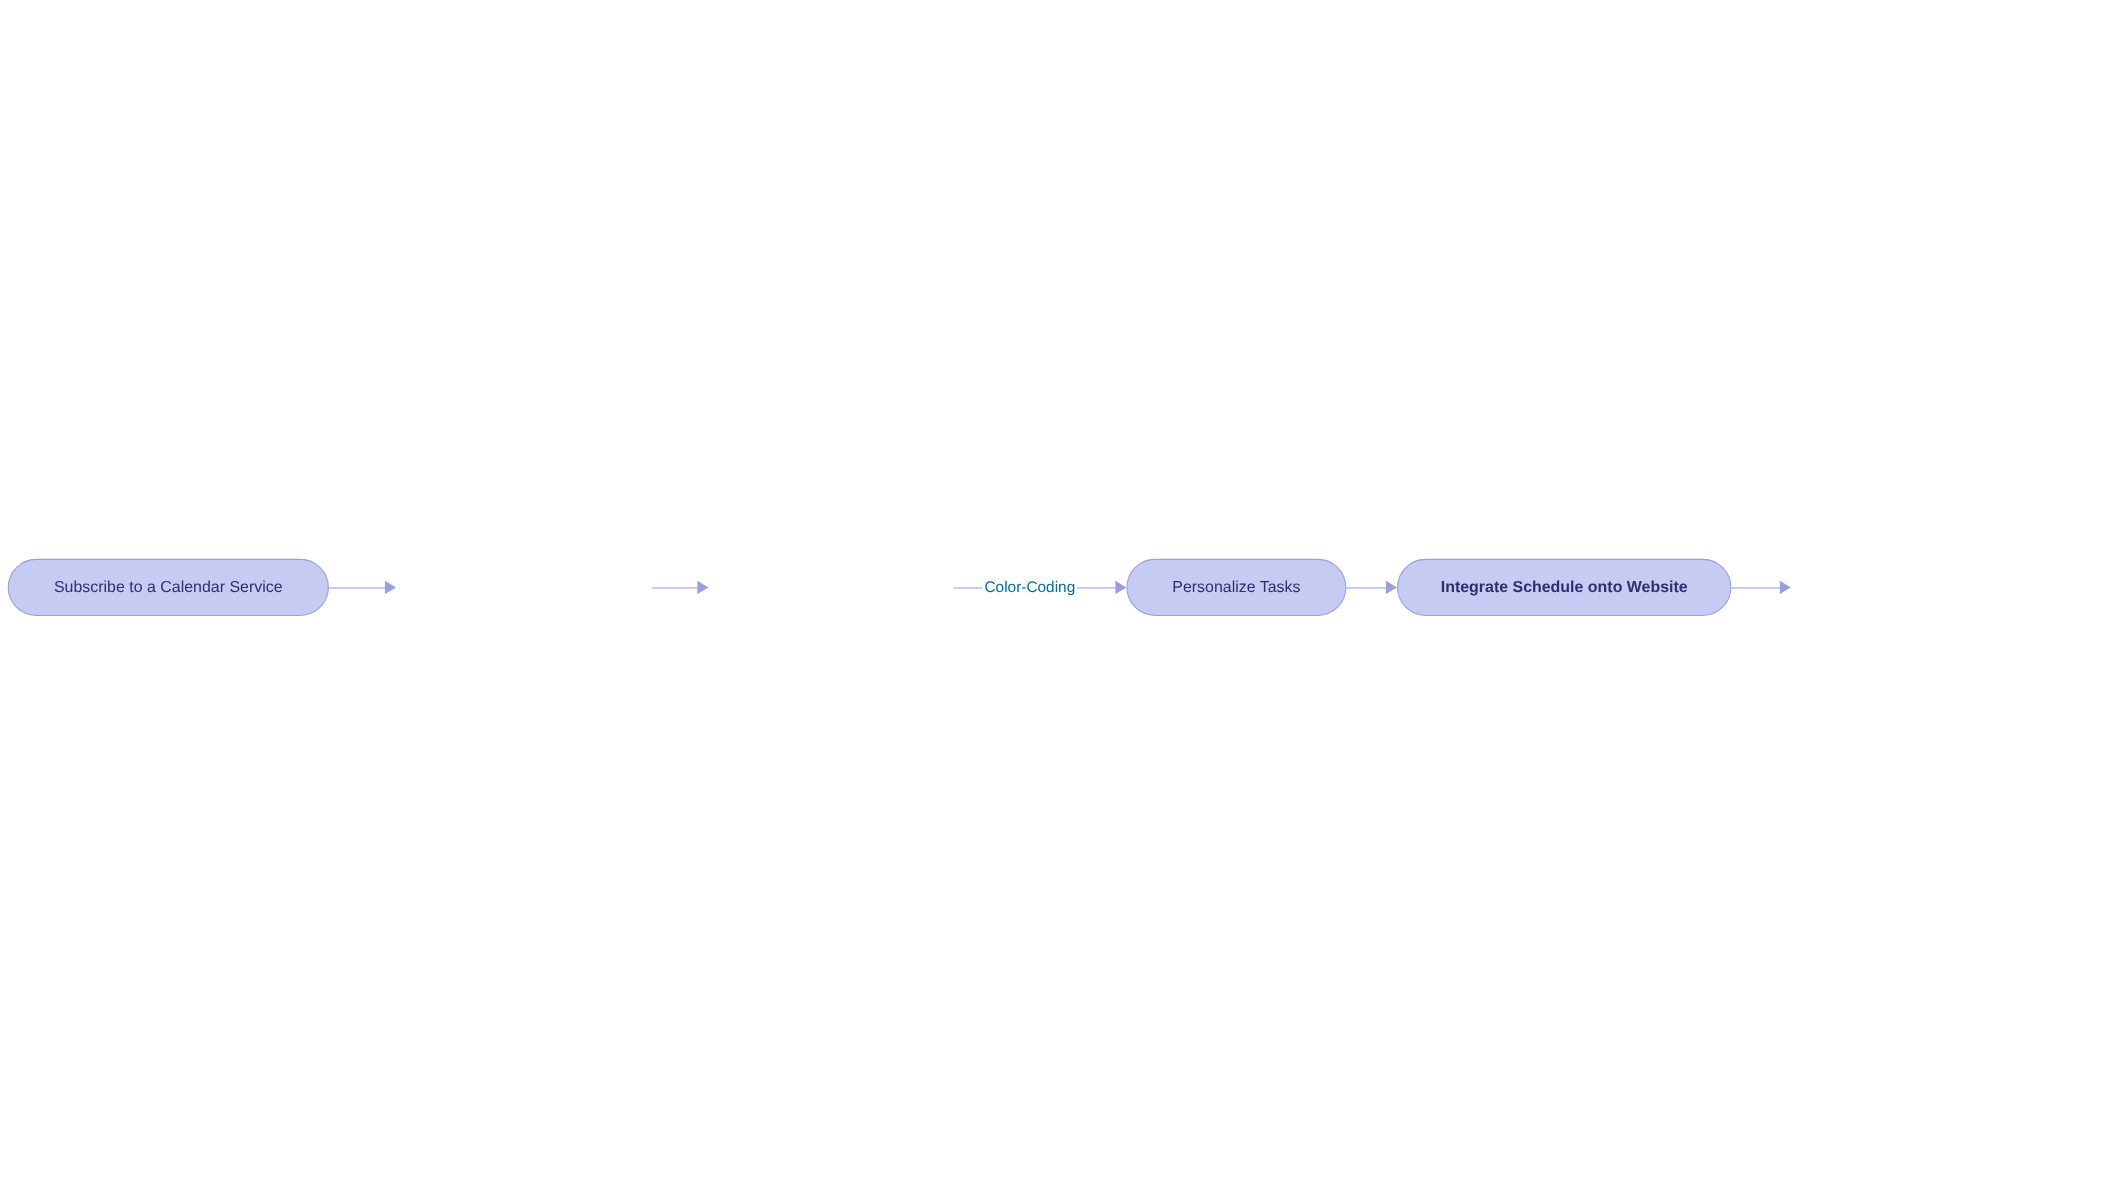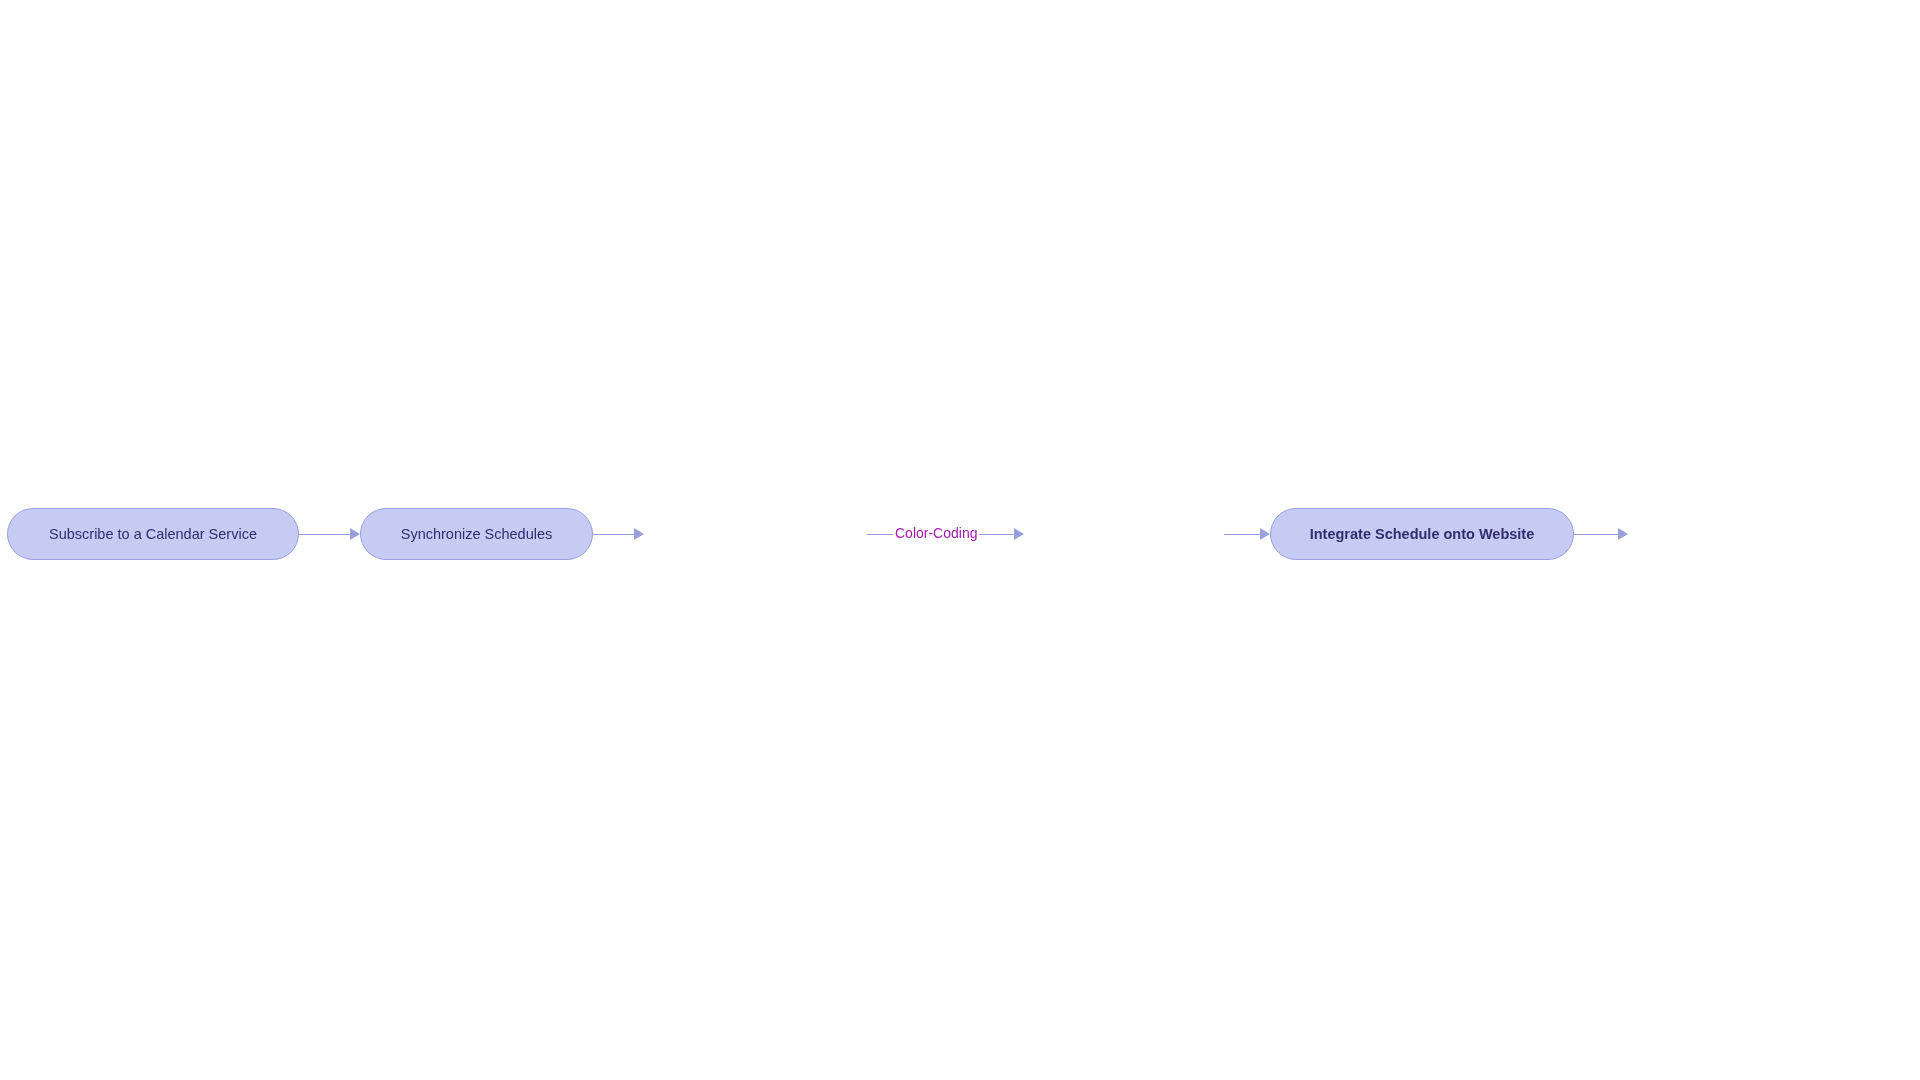--- a/index.html
+++ b/index.html
@@ -40,40 +40,40 @@
   .edge-arrow {
     position: absolute;
     width: 0;
     height: 0;
     border-top: 6px solid transparent;
     border-bottom: 6px solid transparent;
     border-left: 10px solid #9a9fe0;
   }
   .edge-label {
     position: absolute;
-    color: #a21caf;
+    color: #0369a1;
     font-size: 14px;
     background: #ffffff;
     padding: 0 2px;
   }
 </style>
 </head>
 <body>
 
 <div class="canvas">
 
   <div class="node" style="left:7px; top:508px; width:292px;">
     <span>Subscribe to a Calendar Service</span>
   </div>
 
-  <div class="node" style="left:360px; top:508px; width:233px;">
-    <span>Synchronize Schedules</span>
-  </div>
 
 
+  <div class="node" style="left:1024px; top:508px; width:200px;">
+    <span>Personalize Tasks</span>
+  </div>
 
   <div class="node" style="left:1270px; top:508px; width:304px;font-weight:bold;">
     <span>Integrate Schedule onto Website</span>
   </div>
 
 
   <div class="edge-line" style="left:299px; top:534px; width:51px;"></div>
   <div class="edge-arrow" style="left:350px; top:528px;"></div>
 
   <div class="edge-line" style="left:593px; top:534px; width:41px;"></div>

